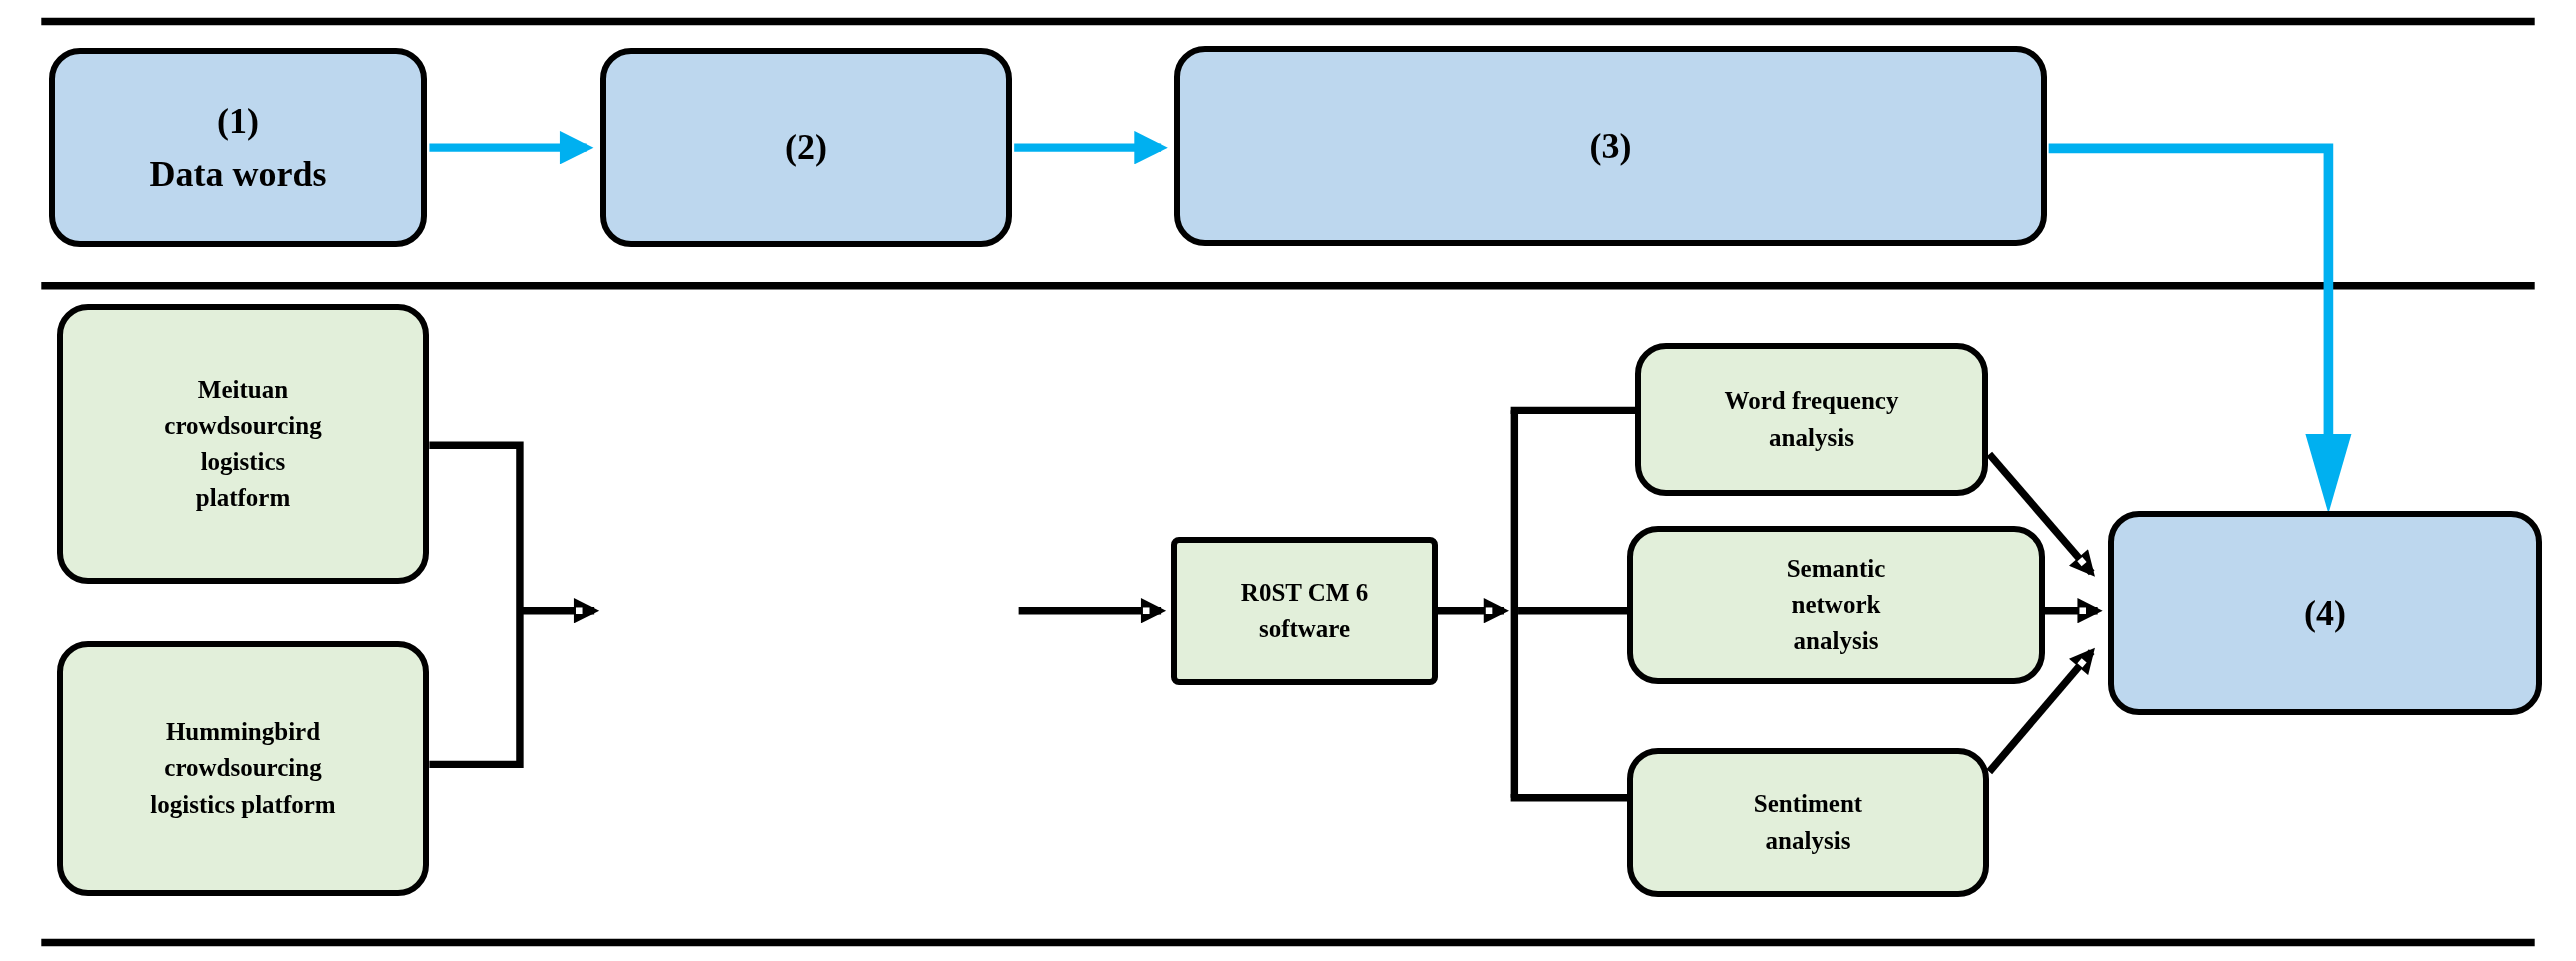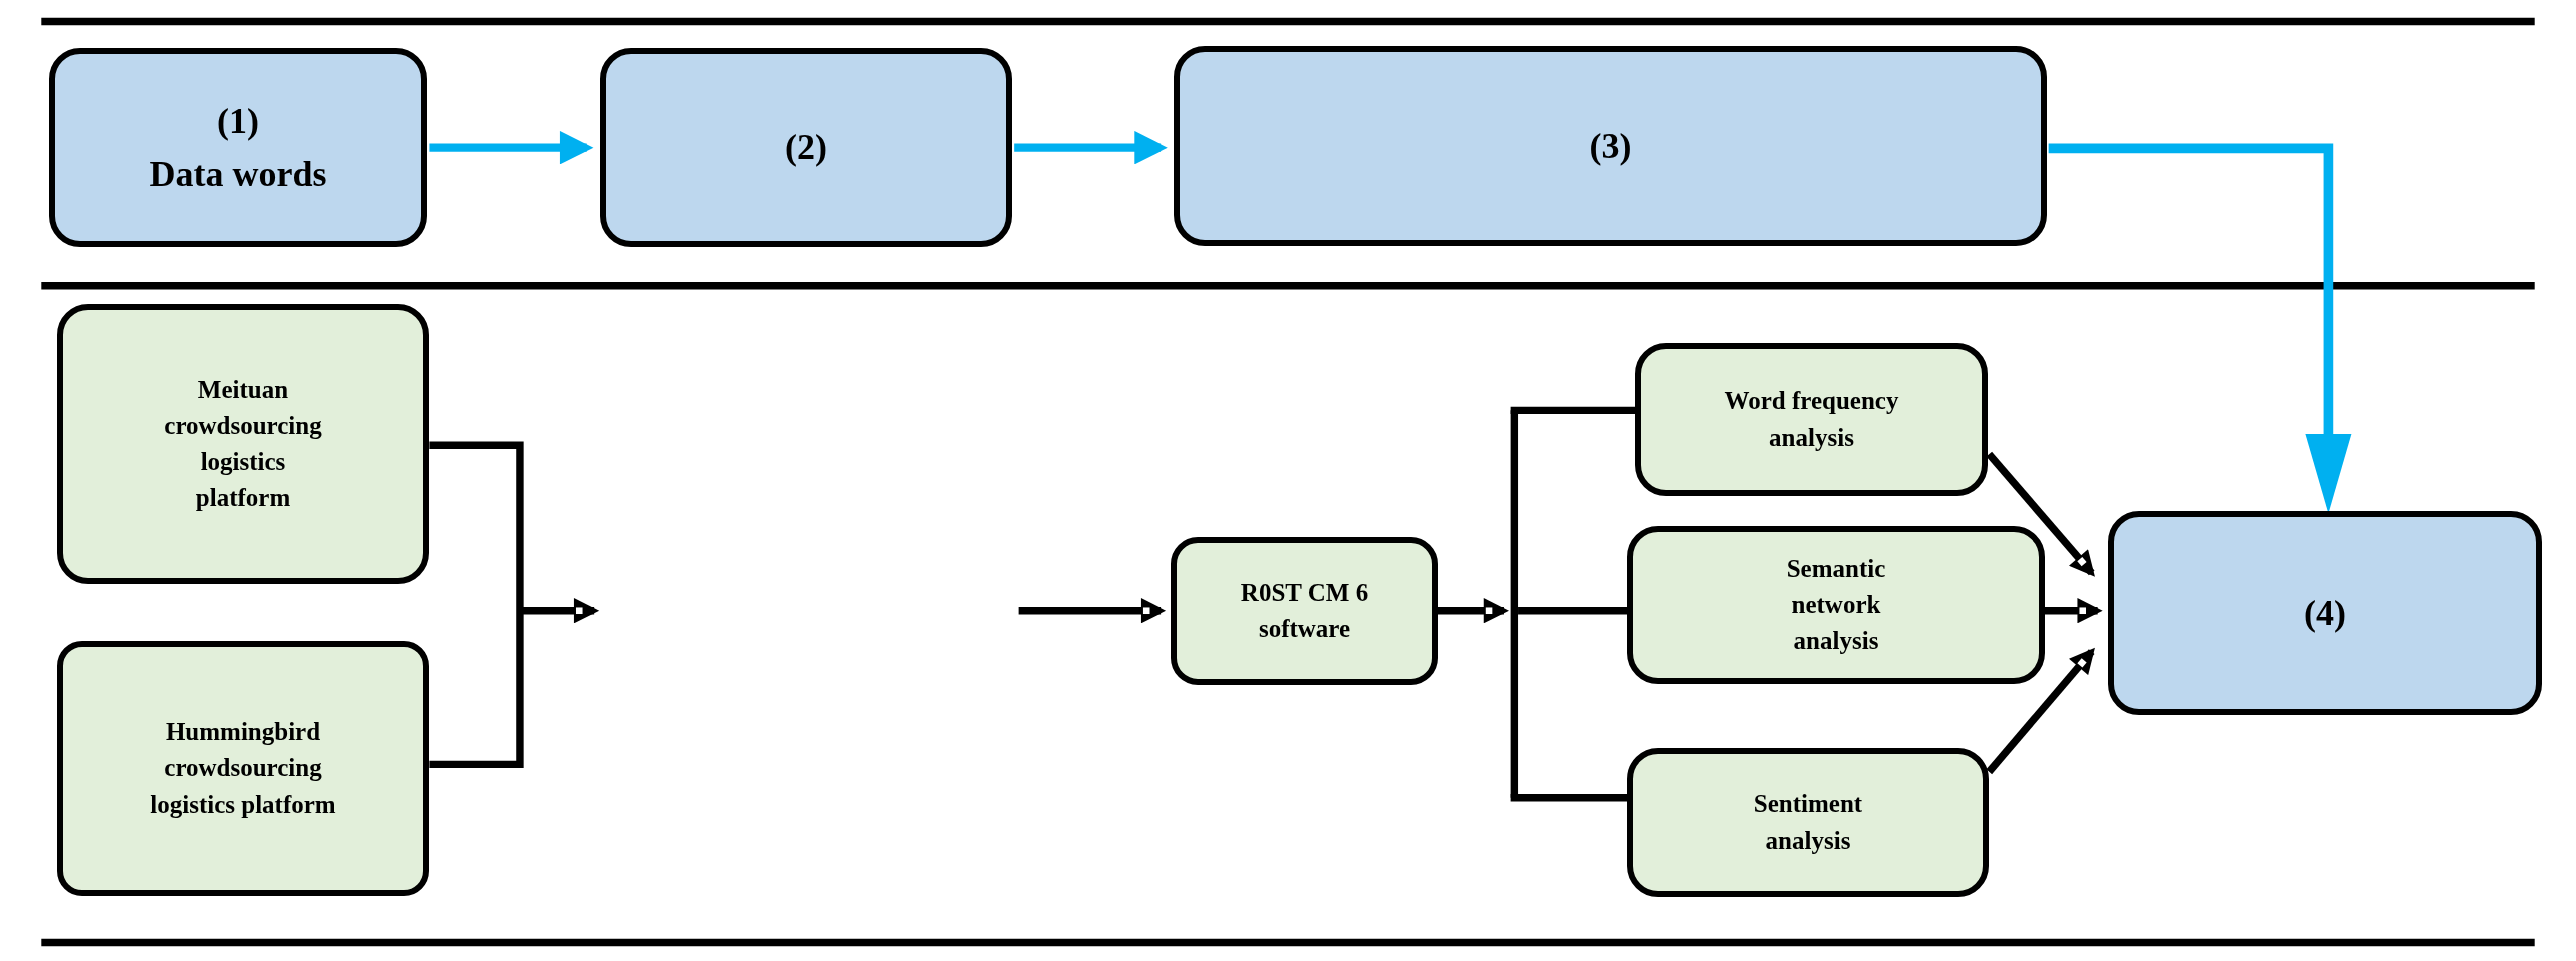--- a/index.html
+++ b/index.html
@@ -35,23 +35,23 @@
   .box-green { background: var(--box_green, #E2EFDA); font-weight: bold; font-size: 25px; }
   .stage-number { display: block; }
   .stage-label  { display: block; }
 
   
   #box-data-source        { left: 49px;   top: 48px;  width: 378px;  height: 199px; }
   #box-data-preprocessing { left: 600px;  top: 48px;  width: 412px;  height: 199px; }
   #box-data-analysis      { left: 1174px; top: 46px;  width: 873px; height: 200px; }
   #box-results-analysis   { left: 2108px; top: 511px; width: 434px;  height: 204px; }
   #box-meituan            { left: 57px;   top: 304px; width: 372px;  height: 280px; }
-  #box-hummingbird        { left: 57px;   top: 641px; width: 372px;  height: 255px; border-radius: 25px; }
+  #box-hummingbird        { left: 57px;   top: 641px; width: 372px;  height: 255px; }
   #box-preprocess-step    { left: 608px;  top: 336px; width: 411px;  height: 543px; }
-  #box-software           { left: 1171px; top: 537px; width: 267px;  height: 148px; border-radius: 27px; }
+  #box-software           { left: 1171px; top: 537px; width: 267px;  height: 148px; border-radius: 8px; }
   #box-word-frequency     { left: 1635px; top: 343px; width: 353px;  height: 153px; }
   #box-semantic-network   { left: 1627px; top: 526px; width: 418px;  height: 158px; }
   #box-sentiment          { left: 1627px; top: 748px; width: 362px;  height: 149px; }
 </style>
 </head>
 <body>
 
 <div class="canvas">
 
   <svg class="connectors" viewBox="0 0 3470 1295" xmlns="http://www.w3.org/2000/svg">

